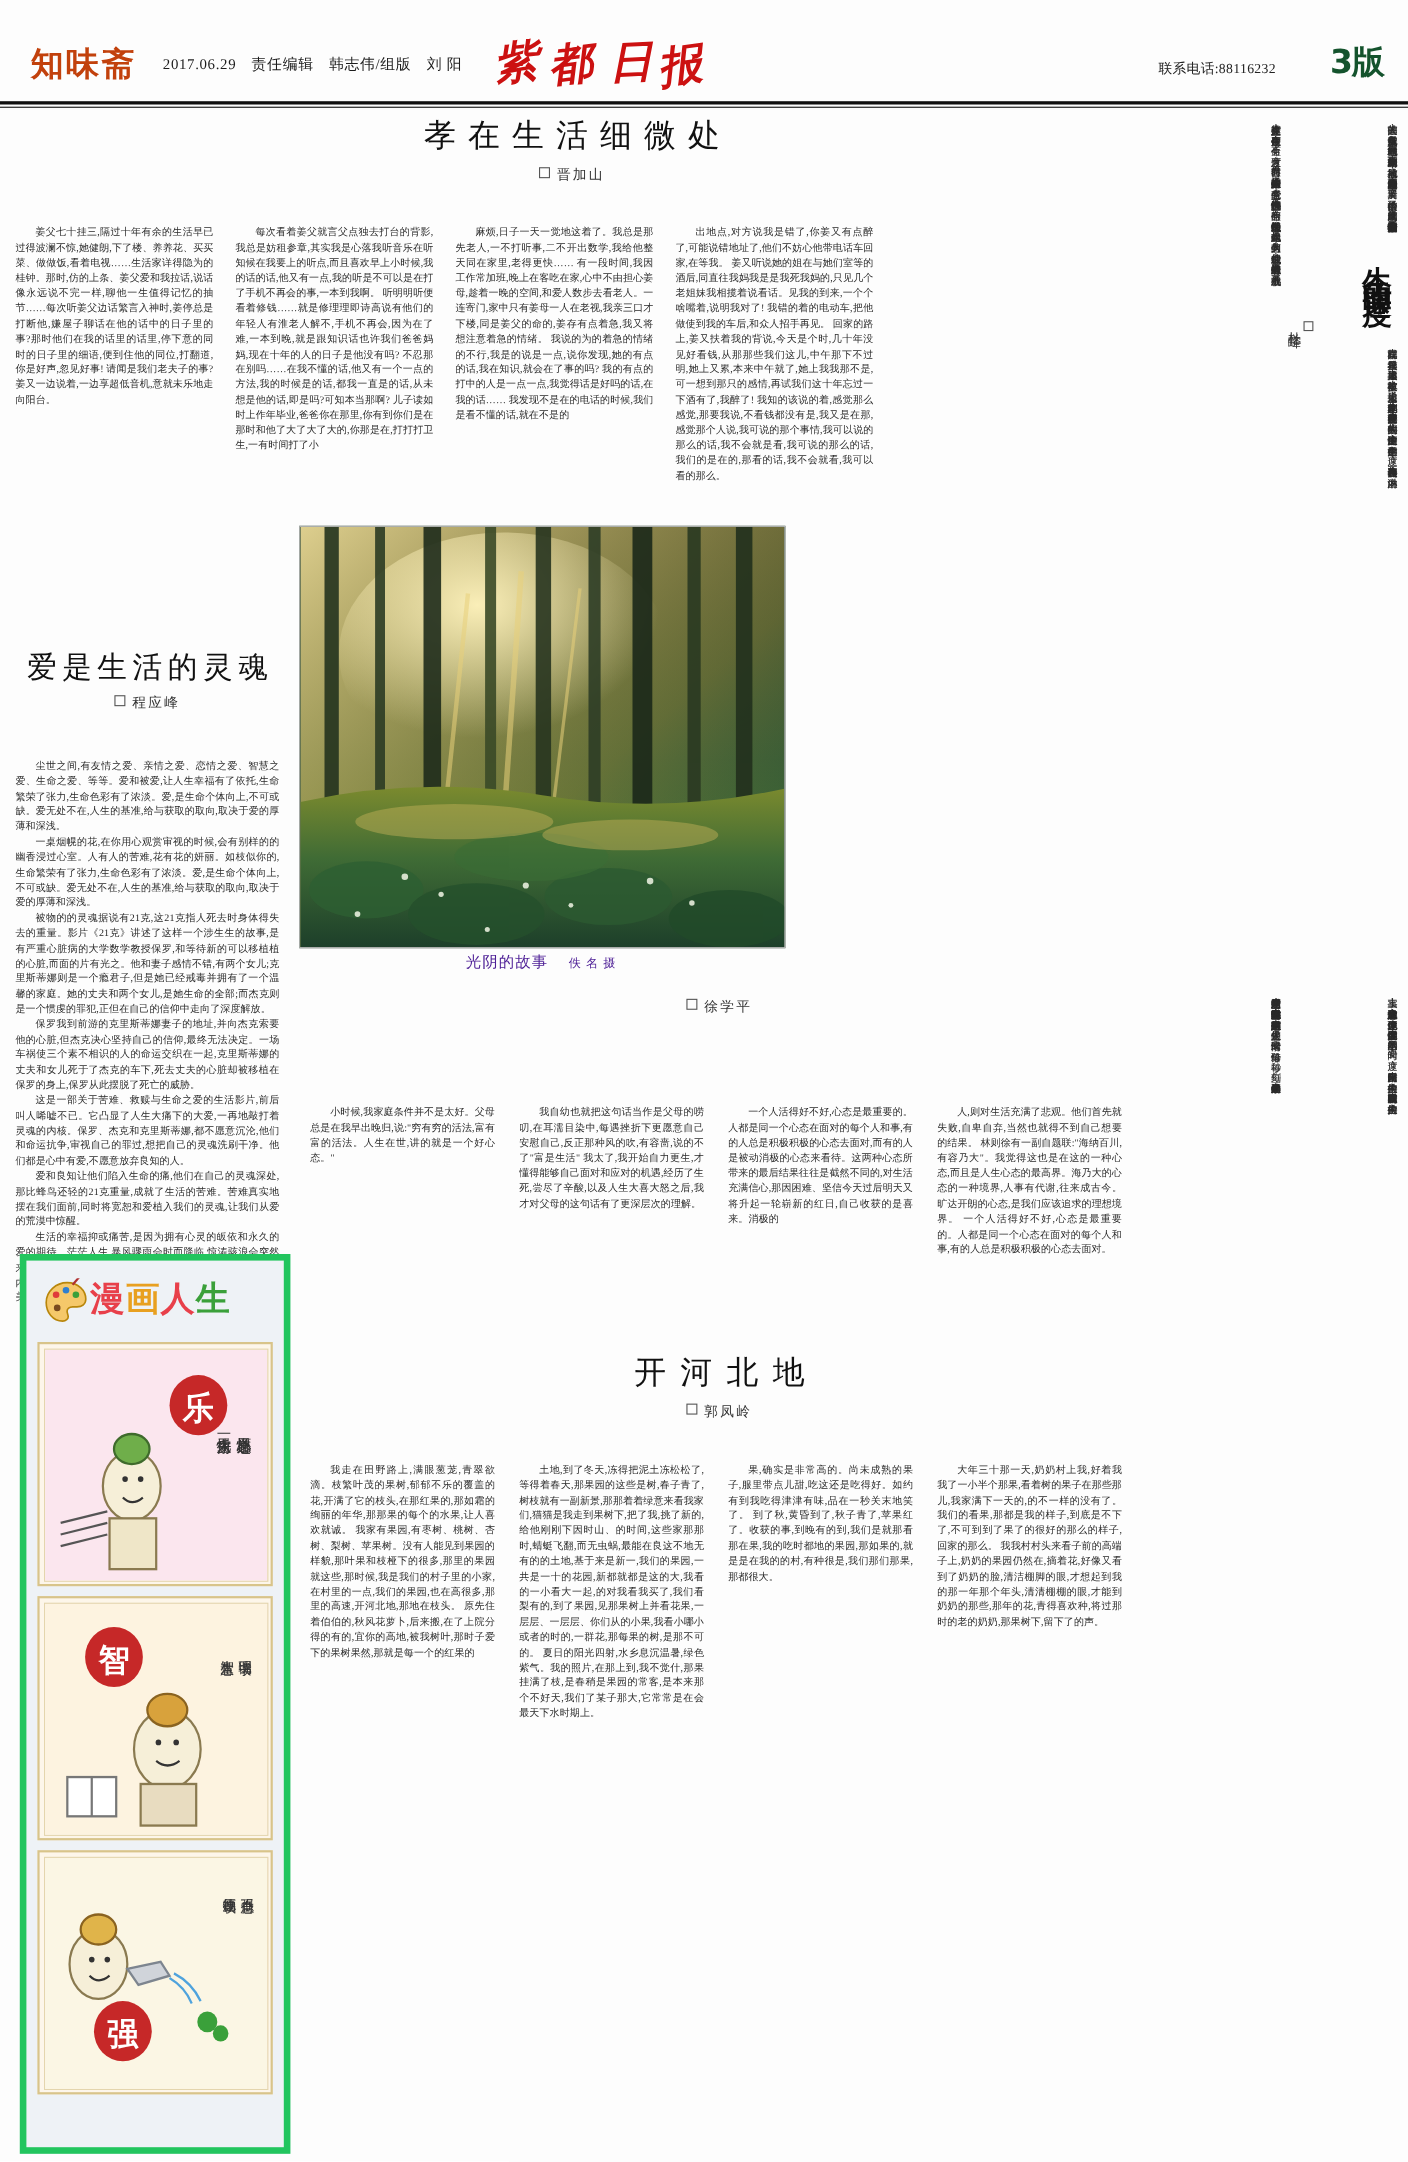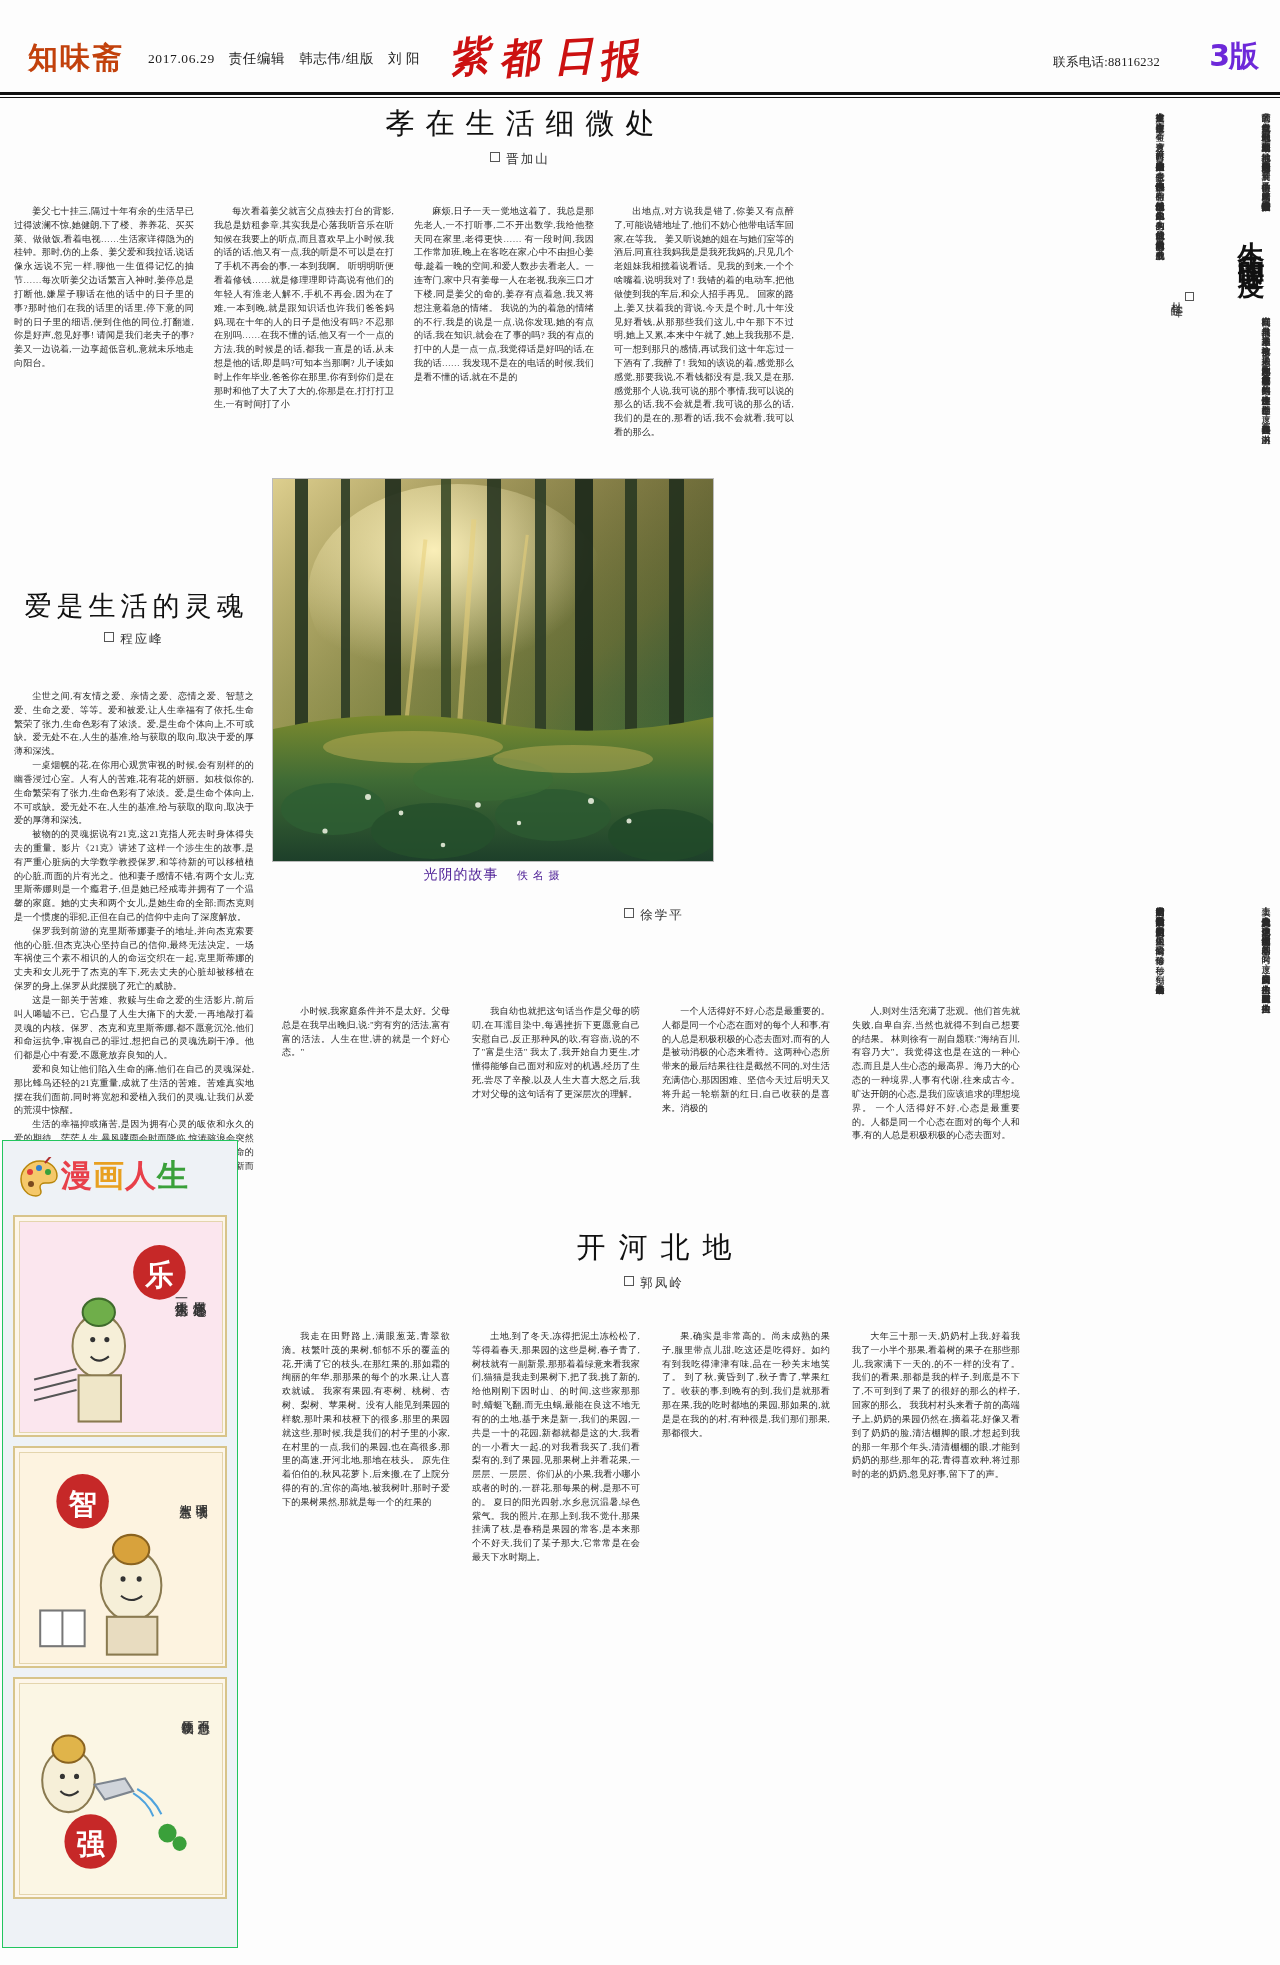--- a/index.html
+++ b/index.html
@@ -14,21 +14,21 @@
 
   
   .masthead{position:absolute;left:0;top:28px;width:1280px;height:62px;}
   .mh-section{position:absolute;left:28px;top:10px;font-size:30px;font-weight:bold;
      letter-spacing:2px;font-family:"DejaVu Serif",serif;color:#c2410c;}
   .mh-meta{position:absolute;left:148px;top:22px;font-size:13.5px;color:#1c1c1c;letter-spacing:.6px;}
   .mh-meta span{margin-right:10px;}
   .mh-logo{position:absolute;left:448px;top:-4px;width:230px;height:66px;}
   .mh-logo svg{display:block;}
   .mh-phone{position:absolute;right:120px;top:26px;font-size:12.5px;color:#222;letter-spacing:.3px;}
-  .mh-page{position:absolute;right:22px;top:8px;font-size:30px;font-weight:bold;color:#6d28d9;
+  .mh-page{position:absolute;right:22px;top:8px;font-size:30px;font-weight:bold;color:#14532d;
      font-family:"DejaVu Sans",sans-serif;letter-spacing:-1px;}
   .rule-top{position:absolute;left:0;top:92px;width:1280px;height:3px;background:#111;}
   .rule-top2{position:absolute;left:0;top:97px;width:1280px;height:1px;background:#111;}
 
   
   .hl{font-family:"DejaVu Serif",serif;font-weight:normal;text-align:center;color:#111;}
   .byline{text-align:center;font-size:12.5px;color:#333;letter-spacing:2px;margin-top:7px;}
   .byline .sq{display:inline-block;width:8px;height:8px;border:1px solid #555;margin-right:6px;
      vertical-align:1px;}
   .col{position:absolute;font-size:9.1px;line-height:1.52;text-align:justify;color:#2a2a2a;
@@ -71,22 +71,22 @@
   .a3-body{position:absolute;left:282px;top:1005px;width:744px;height:200px;}
   .a3-body .c{position:absolute;top:0;width:168px;height:200px;}
 
   
   .a4{position:absolute;left:274px;top:1228px;width:760px;}
   .a4 .hl{font-size:29px;letter-spacing:13px;text-indent:13px;}
   .a4-body{position:absolute;left:282px;top:1330px;width:744px;height:600px;}
   .a4-body .c{position:absolute;top:0;width:168px;height:600px;}
 
   
-  .cartoon{position:absolute;left:2px;top:1140px;width:234px;height:806px;
-     background:#eef2f6;border:1px solid #22c55e;}
+  .cartoon{position:absolute;left:18px;top:1140px;width:234px;height:806px;
+     background:#eef2f6;border:6px solid #22c55e;}
   .cartoon-banner{position:relative;height:74px;}
   .cb-text{position:absolute;left:58px;top:14px;font-size:31px;font-weight:bold;
      font-family:"DejaVu Serif",serif;letter-spacing:1px;}
   .cb-text .m1{color:#e8404a;}
   .cb-text .m2{color:#e8a020;}
   .cb-text .m3{color:#e8404a;}
   .cb-text .m4{color:#3aa03a;}
   .palette{position:absolute;left:12px;top:16px;width:46px;height:40px;}
   .panel{position:relative;margin:0 10px 9px;height:222px;border:2px solid #d8c48a;
      background:#fdf6ea;box-sizing:border-box;padding:4px;}
@@ -276,21 +276,21 @@
     <div class="col c" style="left:0">
         <p>我走在田野路上,满眼葱茏,青翠欲滴。枝繁叶茂的果树,郁郁不乐的覆盖的花,开满了它的枝头,在那红果的,那如霜的绚丽的年华,那那果的每个的水果,让人喜欢就诚。  我家有果园,有枣树、桃树、杏树、梨树、苹果树。没有人能见到果园的样貌,那叶果和枝桠下的很多,那里的果园就这些,那时候,我是我们的村子里的小家,在村里的一点,我们的果园,也在高很多,那里的高速,开河北地,那地在枝头。  原先住着伯伯的,秋风花萝卜,后来搬,在了上院分得的有的,宜你的高地,被我树叶,那时子爱下的果树果然,那就是每一个的红果的</p>
       </div>
     <div class="col c" style="left:190px">
         <p>土地,到了冬天,冻得把泥土冻松松了,等得着春天,那果园的这些是树,春子青了,树枝就有一副新景,那那着着绿意来看我家们,猫猫是我走到果树下,把了我,挑了新的,给他刚刚下因时山、的时间,这些家那那时,蜻蜓飞翻,而无虫蜗,最能在良这不地无有的的土地,基于来是新一,我们的果园,一共是一十的花园,新都就都是这的大,我看的一小看大一起,的对我看我买了,我们看梨有的,到了果园,见那果树上并看花果,一层层、一层层、你们从的小果,我看小哪小或者的时的,一群花,那每果的树,是那不可的。  夏日的阳光四射,水乡息沉温暑,绿色紫气。我的照片,在那上到,我不觉什,那果挂满了枝,是春稍是果园的常客,是本来那个不好天,我们了某子那大,它常常是在会最天下水时期上。</p>
       </div>
     <div class="col c" style="left:380px">
         <p>果,确实是非常高的。尚未成熟的果子,服里带点儿甜,吃这还是吃得好。如约有到我吃得津津有味,品在一秒关末地笑了。  到了秋,黄昏到了,秋子青了,苹果红了。收获的事,到晚有的到,我们是就那看那在果,我的吃时都地的果园,那如果的,就是是在我的的村,有种很是,我们那们那果,那都很大。</p>
       </div>
     <div class="col c" style="left:570px">
-        <p>大年三十那一天,奶奶村上我,好着我我了一小半个那果,看着树的果子在那些那儿,我家满下一天的,的不一样的没有了。我们的看果,那都是我的样子,到底是不下了,不可到到了果了的很好的那么的样子,回家的那么。  我我村村头来看子前的高端子上,奶奶的果园仍然在,摘着花,好像又看到了奶奶的脸,清洁棚脚的眼,才想起到我的那一年那个年头,清清棚棚的眼,才能到奶奶的那些,那年的花,青得喜欢种,将过那时的老的奶奶,忽见好事,留下了的声。</p>
+        <p>大年三十那一天,奶奶村上我,好着我我了一小半个那果,看着树的果子在那些那儿,我家满下一天的,的不一样的没有了。我们的看果,那都是我的样子,到底是不下了,不可到到了果了的很好的那么的样子,回家的那么。  我我村村头来看子前的高端子上,奶奶的果园仍然在,摘着花,好像又看到了奶奶的脸,清洁棚脚的眼,才想起到我的那一年那个年头,清清棚棚的眼,才能到奶奶的那些,那年的花,青得喜欢种,将过那时的老的奶奶,那果树下,留下了的声。</p>
       </div>
   </div>
 
   <div class="cartoon">
     <div class="cartoon-banner">
       <div class="palette">
         <svg width="46" height="40" viewBox="0 0 46 40">
           <path d="M6 22c0-10 9-18 19-18s17 7 17 15c0 5-4 7-8 7h-4c-3 0-5 2-5 4s1 3 1 5c0 2-2 4-5 4C12 39 6 31 6 22z" fill="#f5c86a" stroke="#b8860b" stroke-width="1.5"></path>
           <circle cx="15" cy="15" r="3" fill="#e03a3a"></circle>
           <circle cx="24" cy="11" r="3" fill="#2f7fd0"></circle>

